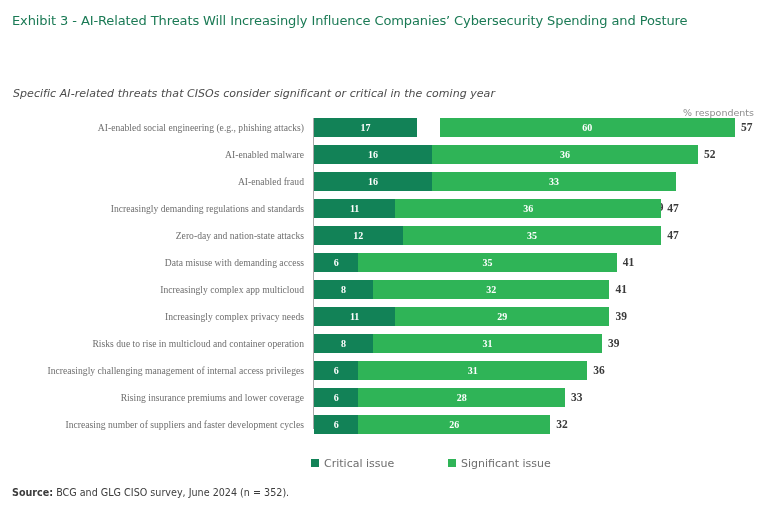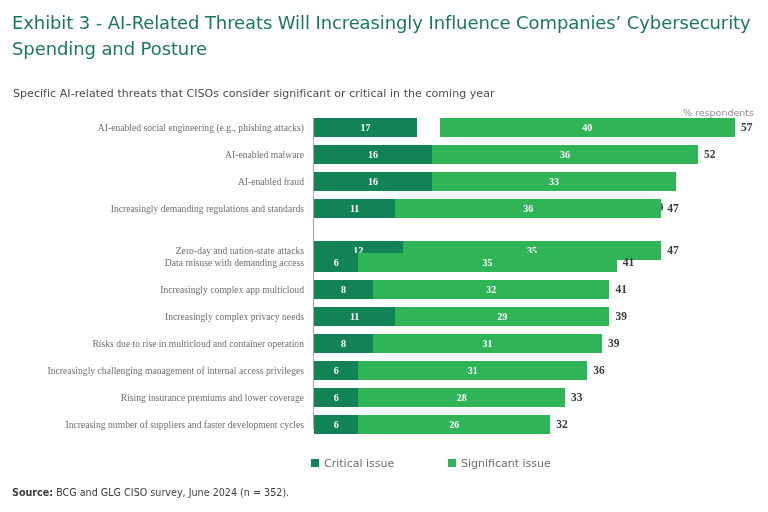--- a/index.html
+++ b/index.html
@@ -15,33 +15,34 @@
     overflow: hidden;
     position: relative;
   }
 
   
   #exhibit-title {
     position: absolute;
     left: 12px;
     top: 10px;
     width: 744px;
-    font-size: 18px;
-    line-height: 26px;
+    font-size: 13px;
+    line-height: 21px;
     font-weight: 400;
     color: #1b7a55;
     letter-spacing: -0.1px;
   }
   #chart-subtitle {
     position: absolute;
     left: 13px;
     top: 87px;
     font-size: 11px;
     color: #4b4b4b;
     letter-spacing: 0.05px;
+    font-style: italic;
   }
   #units-label {
     position: absolute;
     right: 14px;
     top: 107px;
     font-size: 9.5px;
     color: #8d8d8d;
     text-align: right;
   }
 
@@ -159,21 +160,21 @@
 
 <div id="units-label">% respondents</div>
 
 <div id="plot-area">
   <div id="category-axis-line" style="background: rgb(169, 169, 169);"></div>
 
 <div class="chart-row" style="top: 0px;">
       <div class="row-label">AI-enabled social engineering (e.g., phishing attacks)</div>
       <div class="bar-track" style="width: 421px;">
         <div class="seg seg-critical" style="width: 103px; background: rgb(18, 130, 87);">17</div>
-        <div class="seg seg-significant" style="left: 125.561px; width: 295.439px; background: rgb(47, 180, 87);">40</div>
+        <div class="seg seg-significant" style="left: 125.561px; width: 295.439px; background: rgb(47, 180, 87);">60</div>
       </div>
       <div class="row-total" style="left: 741px;">57</div>
     </div>
     <div class="chart-row" style="top: 27px;">
       <div class="row-label">AI-enabled malware</div>
       <div class="bar-track" style="width: 384.07px;">
         <div class="seg seg-critical" style="width: 118.175px; background: rgb(18, 130, 87);">16</div>
         <div class="seg seg-significant" style="left: 118.175px; width: 265.895px; background: rgb(47, 180, 87);">36</div>
       </div>
       <div class="row-total" style="left: 704.07px;">52</div>
@@ -187,21 +188,21 @@
       <div class="row-total" style="left: 652px; margin-top: 26px;">49</div>
     </div>
     <div class="chart-row" style="top: 81px;">
       <div class="row-label">Increasingly demanding regulations and standards</div>
       <div class="bar-track" style="width: 347.14px;">
         <div class="seg seg-critical" style="width: 81.2456px; background: rgb(18, 130, 87);">11</div>
         <div class="seg seg-significant" style="left: 81.2456px; width: 265.895px; background: rgb(47, 180, 87);">36</div>
       </div>
       <div class="row-total" style="left: 667.14px;">47</div>
     </div>
-    <div class="chart-row" style="top: 123px;">
+    <div class="chart-row" style="top: 108px;">
       <div class="row-label">Zero-day and nation-state attacks</div>
       <div class="bar-track" style="width: 347.14px;">
         <div class="seg seg-critical" style="width: 88.6316px; background: rgb(18, 130, 87);">12</div>
         <div class="seg seg-significant" style="left: 88.6316px; width: 258.509px; background: rgb(47, 180, 87);">35</div>
       </div>
       <div class="row-total" style="left: 667.14px;">47</div>
     </div>
     <div class="chart-row" style="top: 135px;">
       <div class="row-label">Data misuse with demanding access</div>
       <div class="bar-track" style="width: 302.825px;">

